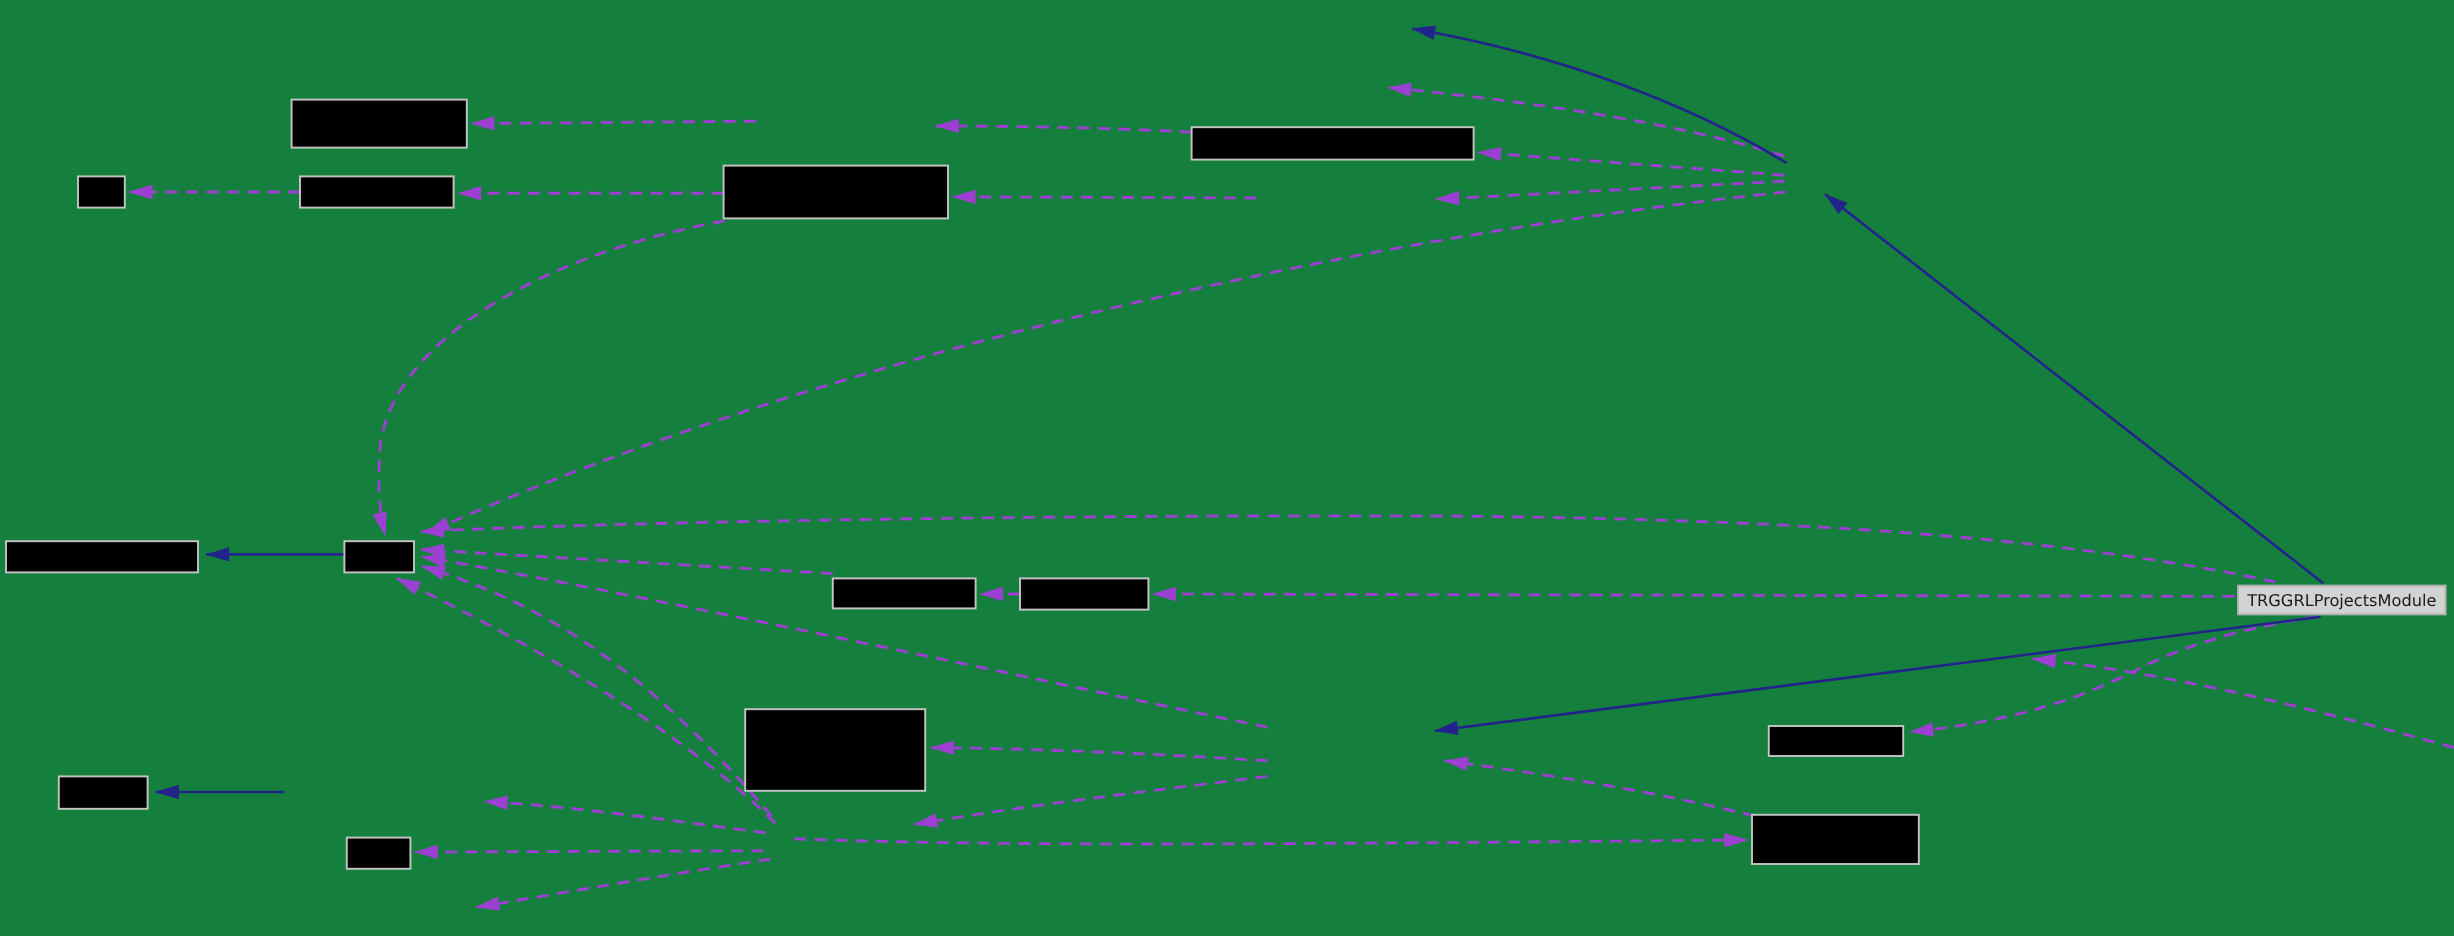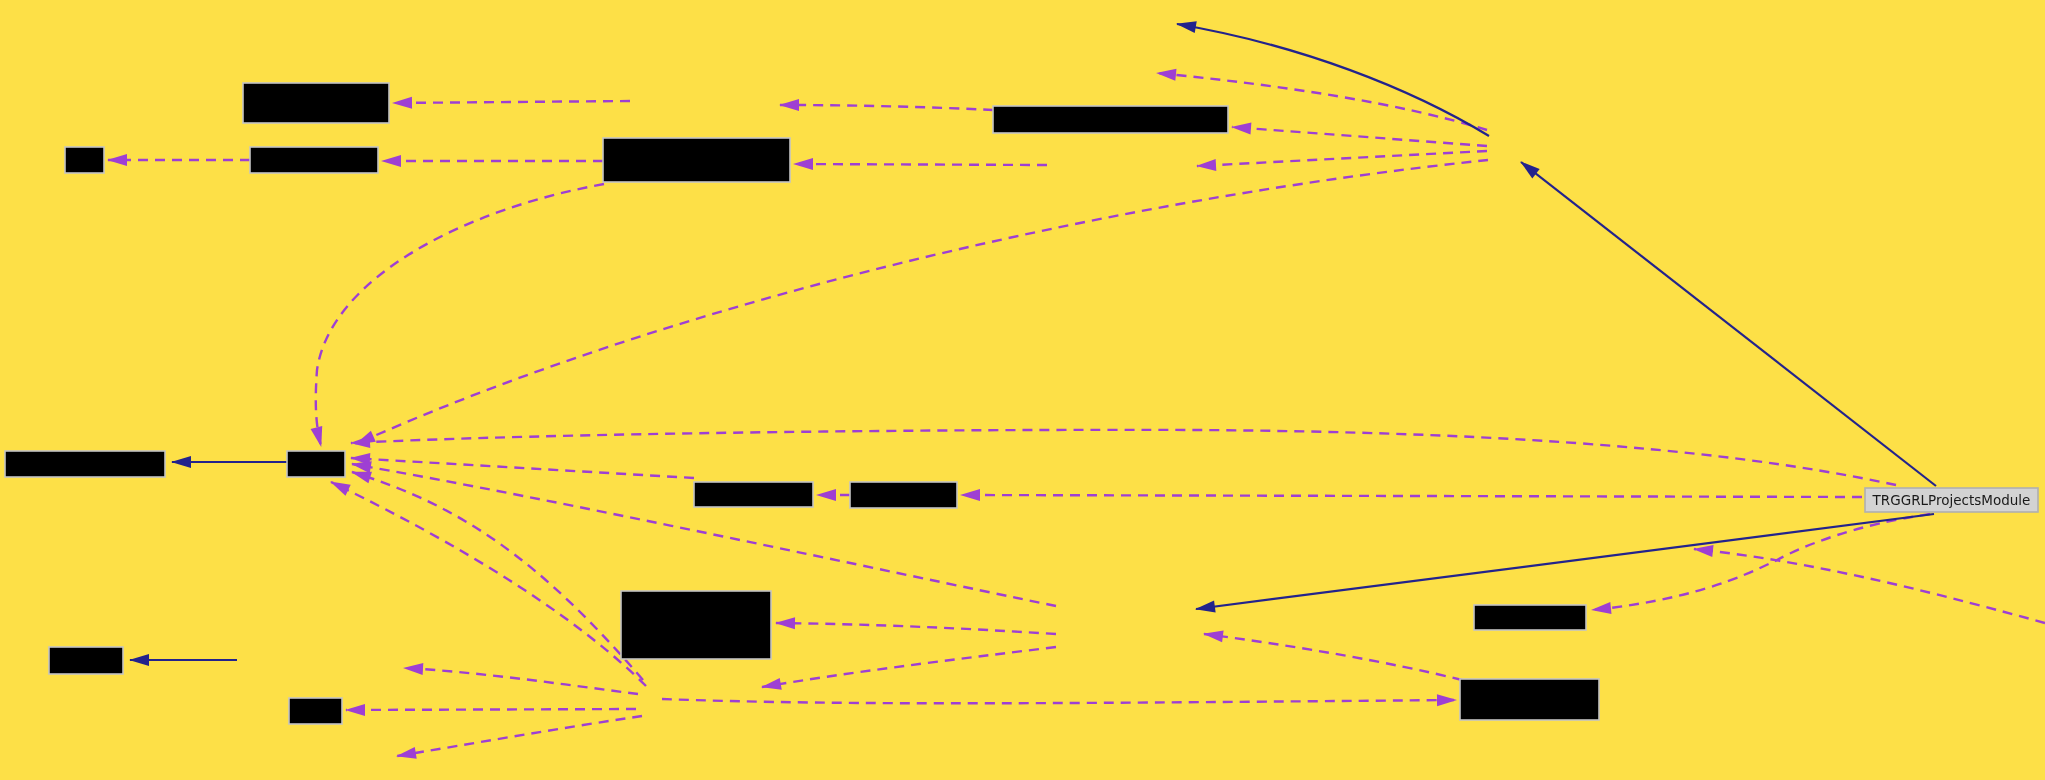--- a/index.html
+++ b/index.html
@@ -4,21 +4,21 @@
 <style>
   html, body {
     margin: 0;
     padding: 0;
     background: #000000;
   }
   .stage {
     position: relative;
     width: 2045px;
     height: 780px;
-    background: #fde047;
+    background: #15803d;
     overflow: hidden;
     font-family: "DejaVu Sans", "Liberation Sans", sans-serif;
   }
   svg { display: block; }
   .gnode {
     fill: #000000;
     stroke: #c4c4c4;
     stroke-width: 1.6;
   }
   .edge {

